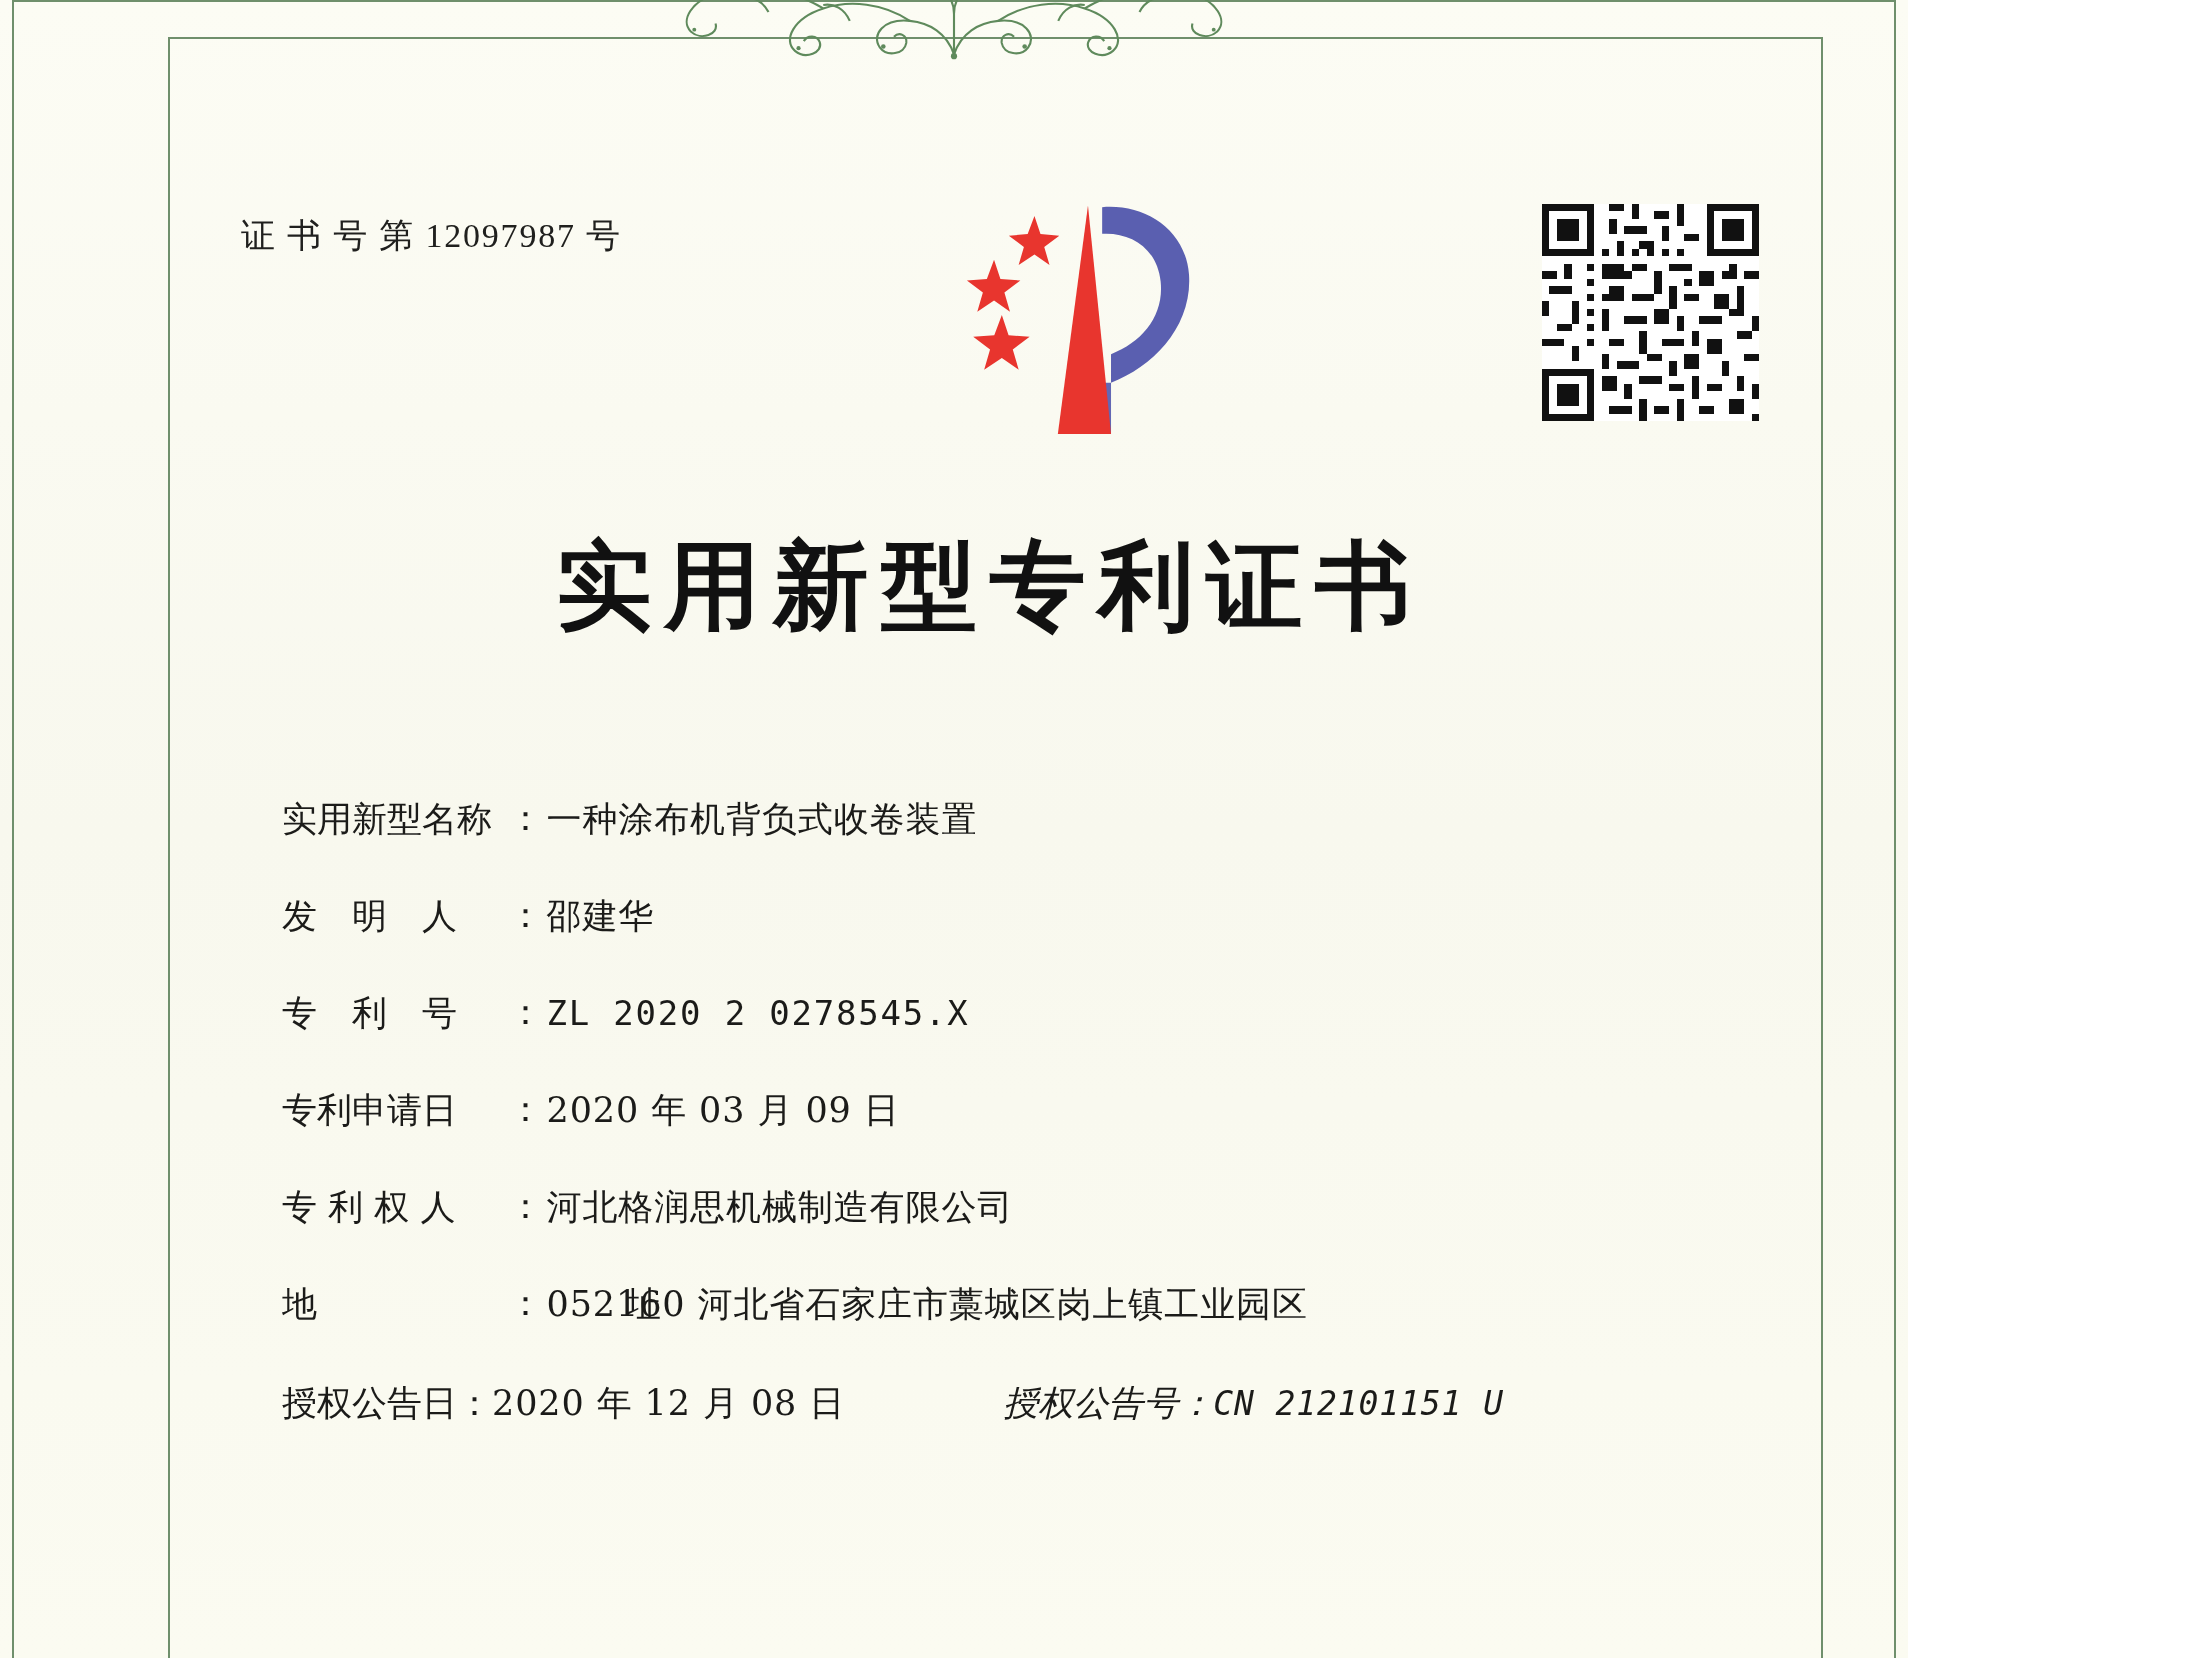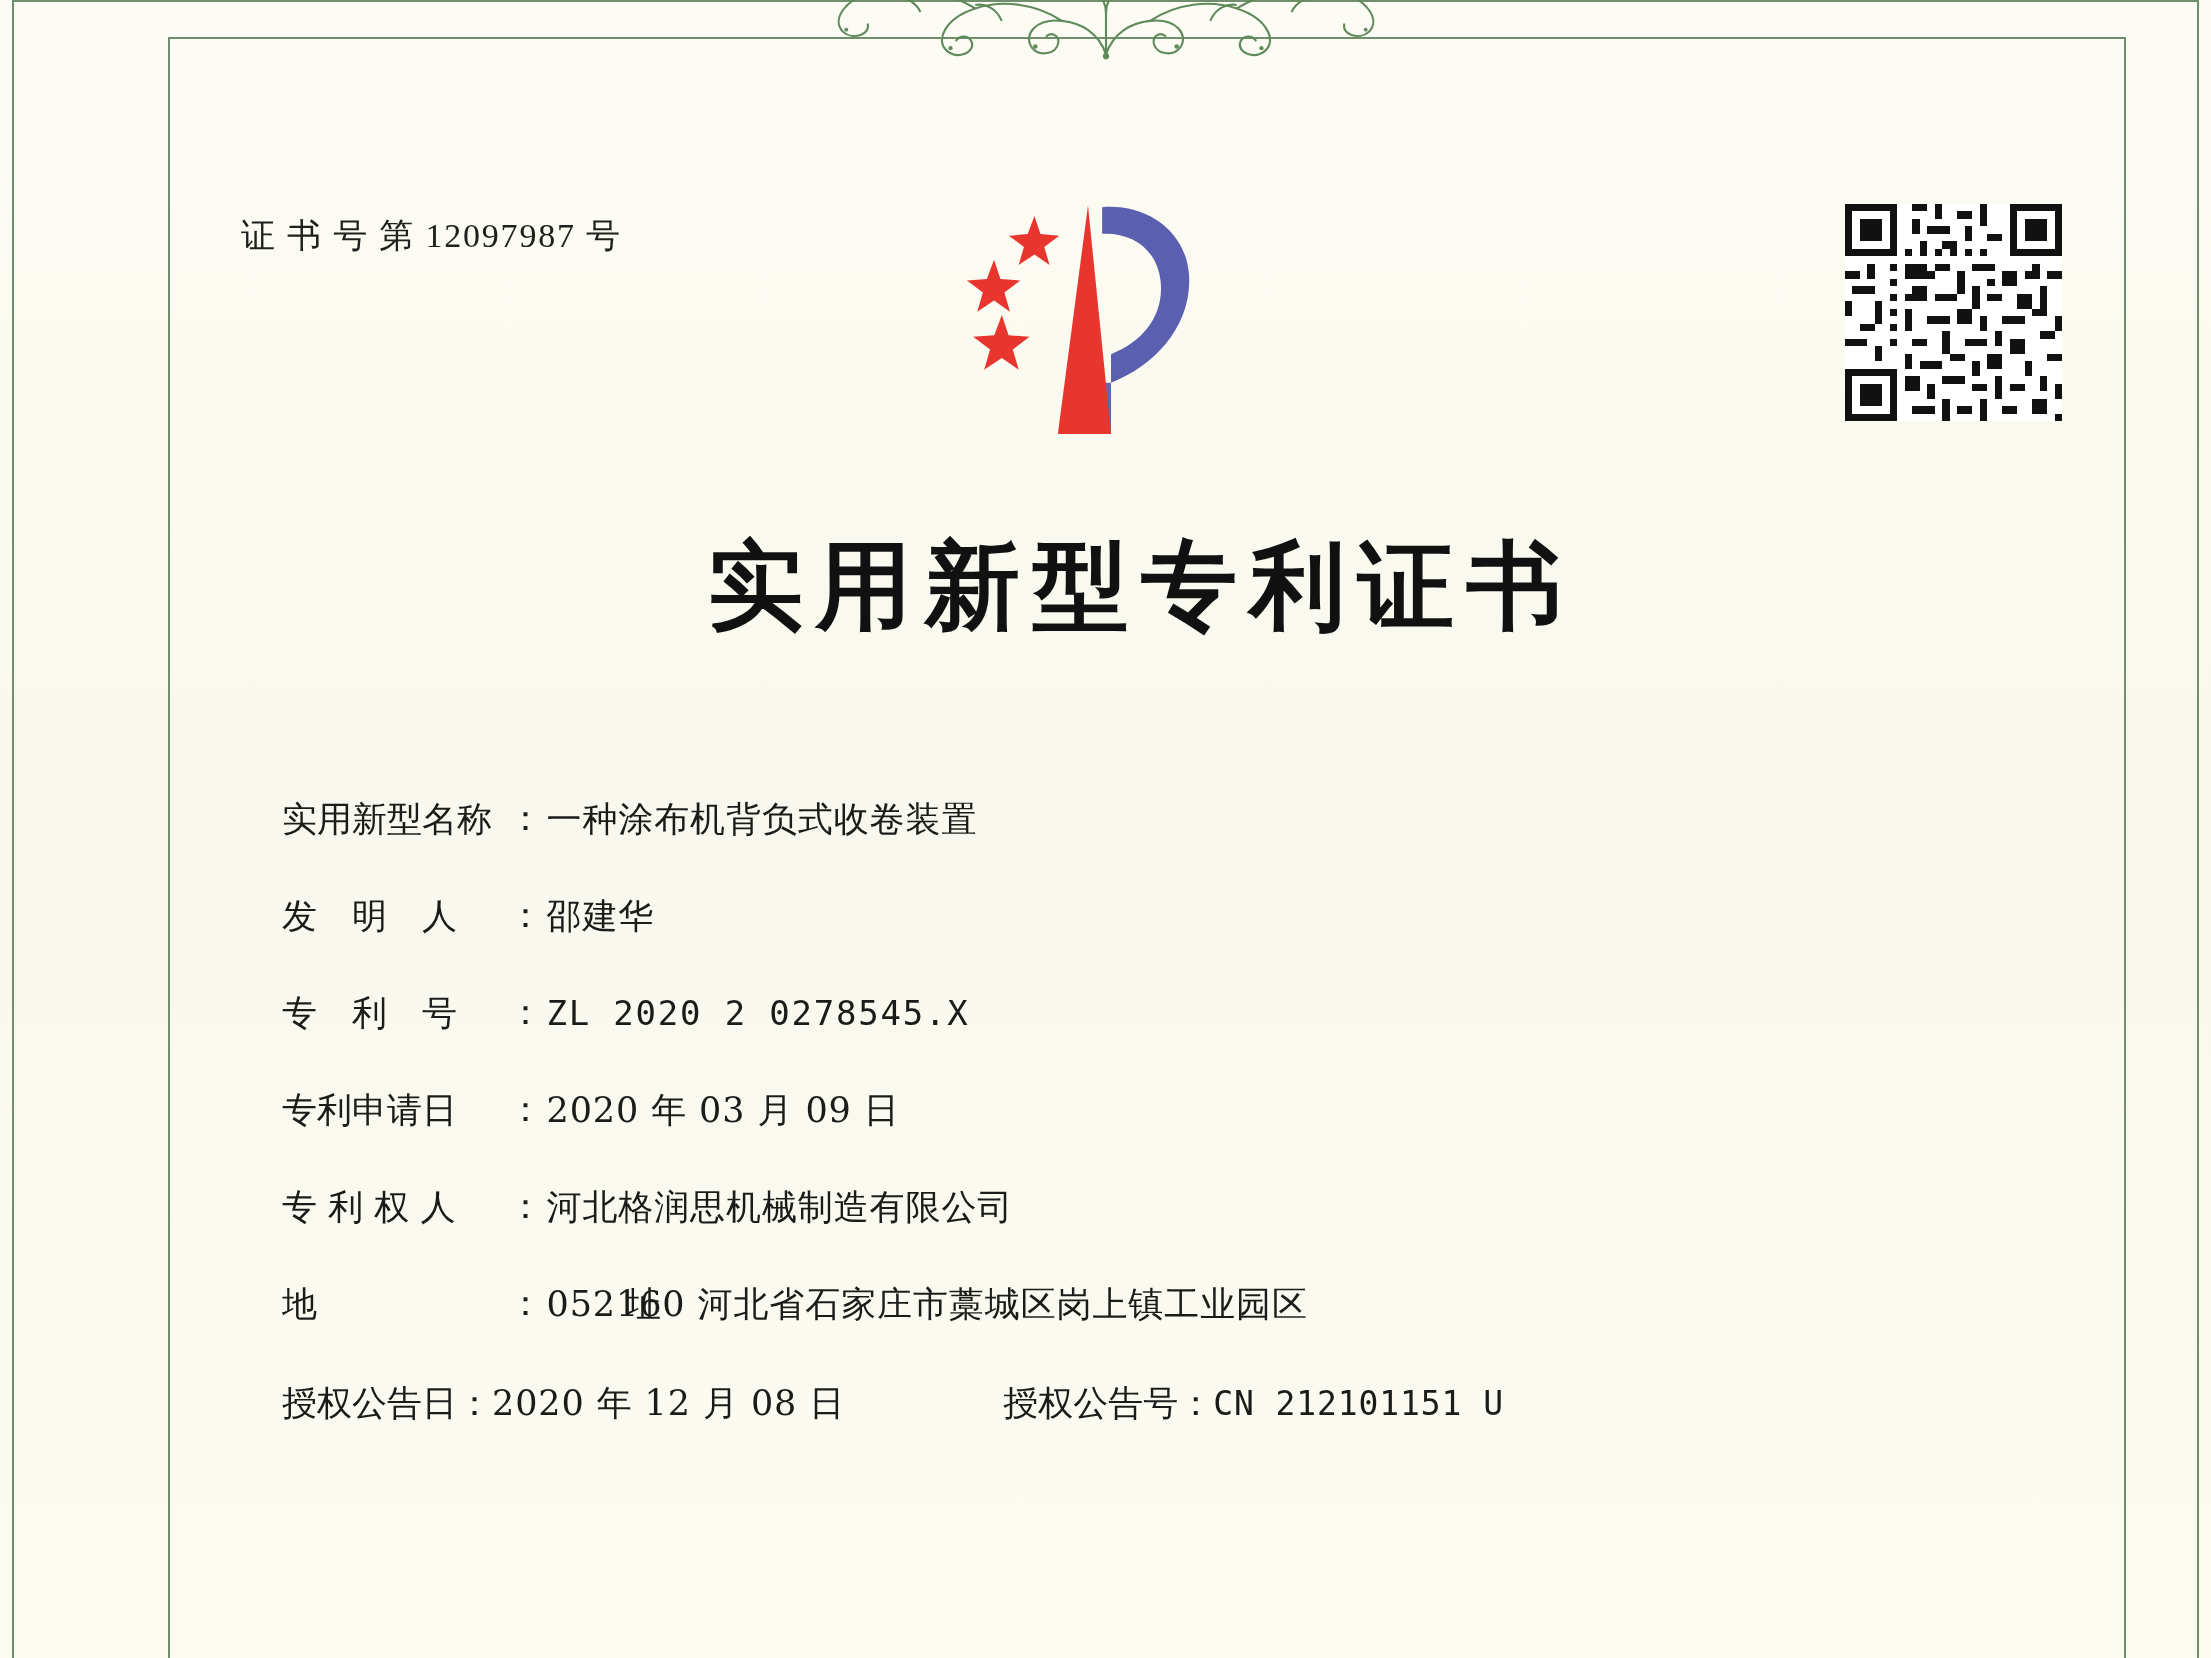--- a/index.html
+++ b/index.html
@@ -8,21 +8,21 @@
     background: #ffffff;
   }
   body {
     width: 2211px;
     height: 1659px;
     overflow: hidden;
     font-family: "Liberation Serif", serif;
   }
   .page {
     position: relative;
-    width: 2211px;
+    width: 1908px;
     height: 1659px;
     background: #fbfbf2;
     background-image: linear-gradient(180deg, #fcfcf4 0%, #f8f8ee 50%, #fbfbf1 100%);
   }
   
   .border-outer {
     position: absolute;
     left: 12.4px;
     top: 0px;
     right: 12.4px;
@@ -117,21 +117,21 @@
     font-size: 34px;
     letter-spacing: 1.8px;
   }
   .row-last {
     display: flex;
     align-items: flex-start;
     font-size: 35px;
     color: #1b1b19;
     white-space: nowrap;
   }
-  .row-last .seg2 { margin-left: 158px; }
+  .row-last .seg2 { margin-left: 158px; font-style: italic; }
   .mono-sm {
     font-family: "DejaVu Sans Mono", monospace;
     font-size: 33px;
     letter-spacing: 0.9px;
   }
 </style>
 </head>
 <body>
 
 <div class="page">

